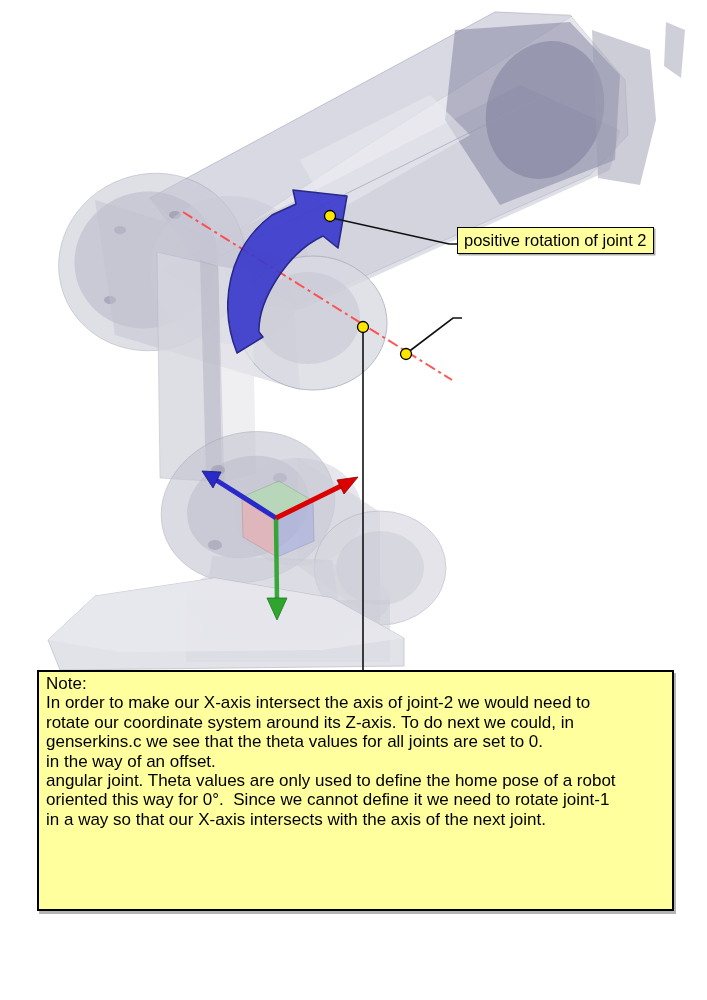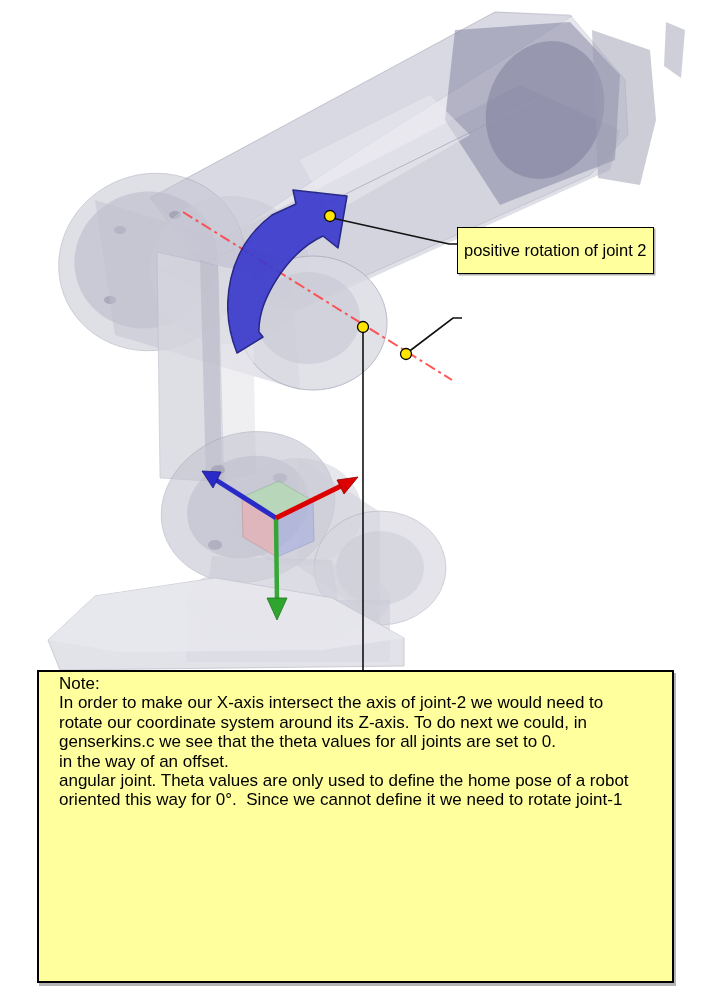--- a/index.html
+++ b/index.html
@@ -12,34 +12,34 @@
   }
   .canvas svg{position:absolute;left:0;top:0;}
   .callout-label{
     position:absolute;
     background:#FFFF9E;
     border:1.5px solid #000;
     box-shadow:1.5px 1.5px 0 rgba(110,110,110,.55);
     color:#000;
     font-size:16.5px;
     line-height:21px;
-    padding:12px 6px;
+    padding:2px 6px;
     white-space:nowrap;
   }
   #label-rotation{left:457px;top:227px;}
   #label-axis{left:462px;top:302px;}
   .note-box{
     position:absolute;
     left:37px;top:670px;
-    width:637px;height:313px;
+    width:637px;height:241px;
     box-sizing:border-box;
     background:#FFFF9E;
     border:2px solid #000;
     box-shadow:2px 3px 0 rgba(130,130,130,.6);
-    padding:2px 4px 2px 20px;
+    padding:2px 4px 2px 7px;
     color:#000;
   }
   .note-line{
     font-size:17px;
     line-height:19.4px;
     white-space:pre;
   }
 </style>
 </head>
 <body>
@@ -128,15 +128,16 @@
 
 
   <div class="note-box">
     <div class="note-line">Note:</div>
     <div class="note-line">In order to make our X-axis intersect the axis of joint-2 we would need to</div>
     <div class="note-line">rotate our coordinate system around its Z-axis. To do next we could, in</div>
     <div class="note-line">genserkins.c we see that the theta values for all joints are set to 0.</div>
     <div class="note-line">in the way of an offset.</div>
     <div class="note-line">angular joint. Theta values are only used to define the home pose of a robot</div>
     <div class="note-line">oriented this way for 0°.  Since we cannot define it we need to rotate joint-1</div>
+    <div class="note-line">in a way so that our X-axis intersects with the axis of the next joint.</div>
   </div>
 
 </div>
 
 </body></html>

